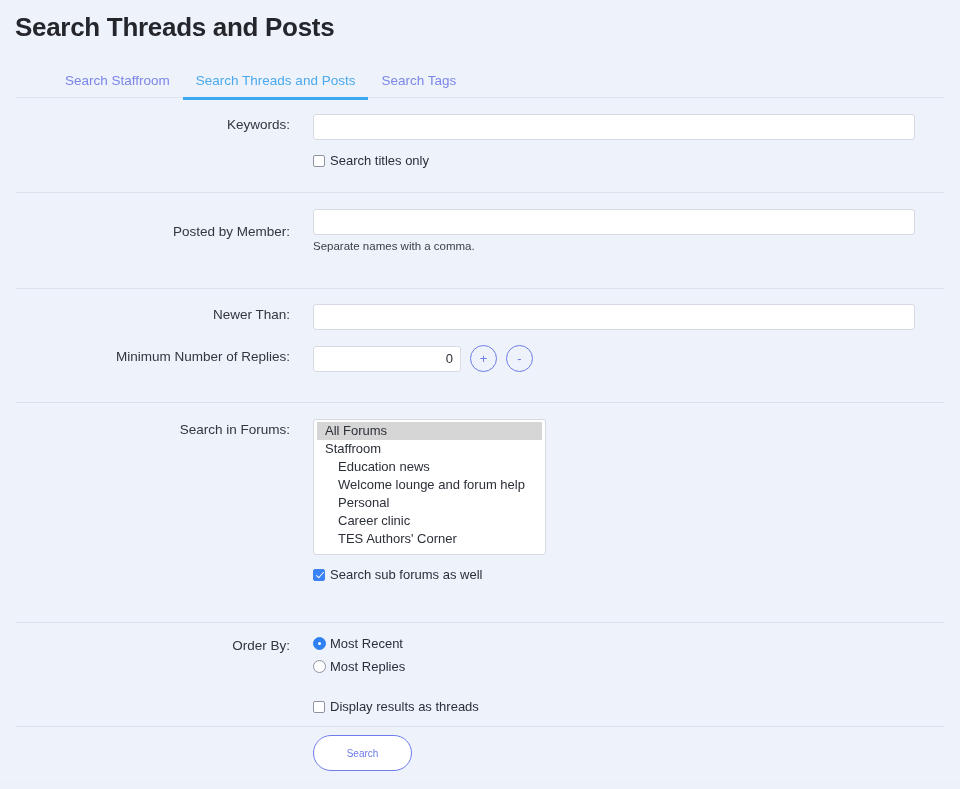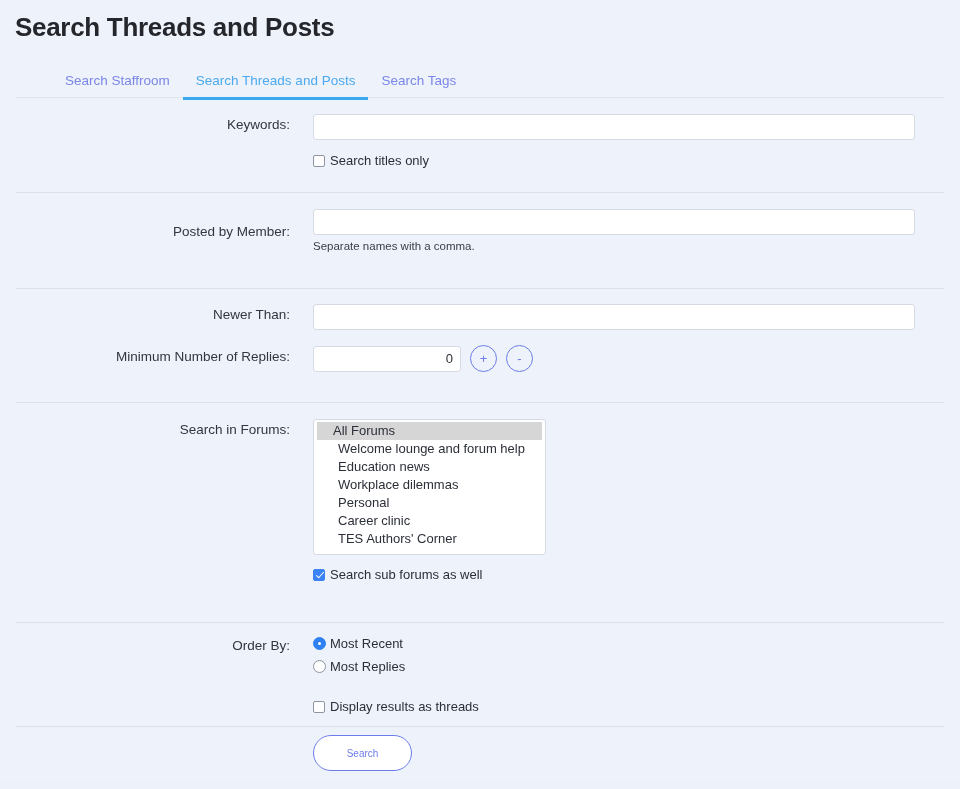--- a/index.html
+++ b/index.html
@@ -190,21 +190,21 @@
     background: #fff;
     border: 1px solid #d6dae2;
     border-radius: 3px;
     padding: 2px 3px 0 3px;
     overflow: hidden;
   }
   .lbrow {
     font-size: 13px;
     line-height: 18px;
     color: #2b2f38;
-    padding-left: 16px;
+    padding-left: 8px;
     white-space: nowrap;
     overflow: hidden;
     cursor: pointer;
   }
   .lbrow.sel { background: #d6d6d6; }
   .lbrow.child { padding-left: 21px; }
 
   
   .searchbtn {
     width: 99px;
@@ -282,23 +282,23 @@
     </div>
   </div>
 
   <div class="divider" style="top:402px;"></div>
 
   <div class="row" style="top:419px;left:0;width:960px;">
     <div class="lbl" style="top:2px;">Search in Forums:</div>
     <div class="field" style="top:0;">
       <div class="listbox">
         <div class="lbrow sel">All Forums</div>
+        <div class="lbrow">Staffroom</div>
+        <div class="lbrow child">Education news</div>
         <div class="lbrow child">Welcome lounge and forum help</div>
-        <div class="lbrow child">Education news</div>
-        <div class="lbrow child">Workplace dilemmas</div>
         <div class="lbrow child">Personal</div>
         <div class="lbrow child">Career clinic</div>
         <div class="lbrow child">TES Authors' Corner</div>
       </div>
     </div>
   </div>
   <div class="row" style="top:566px;left:313px;">
     <label class="optline">
       <span class="cbox checked"></span>
       <span>Search sub forums as well</span>

